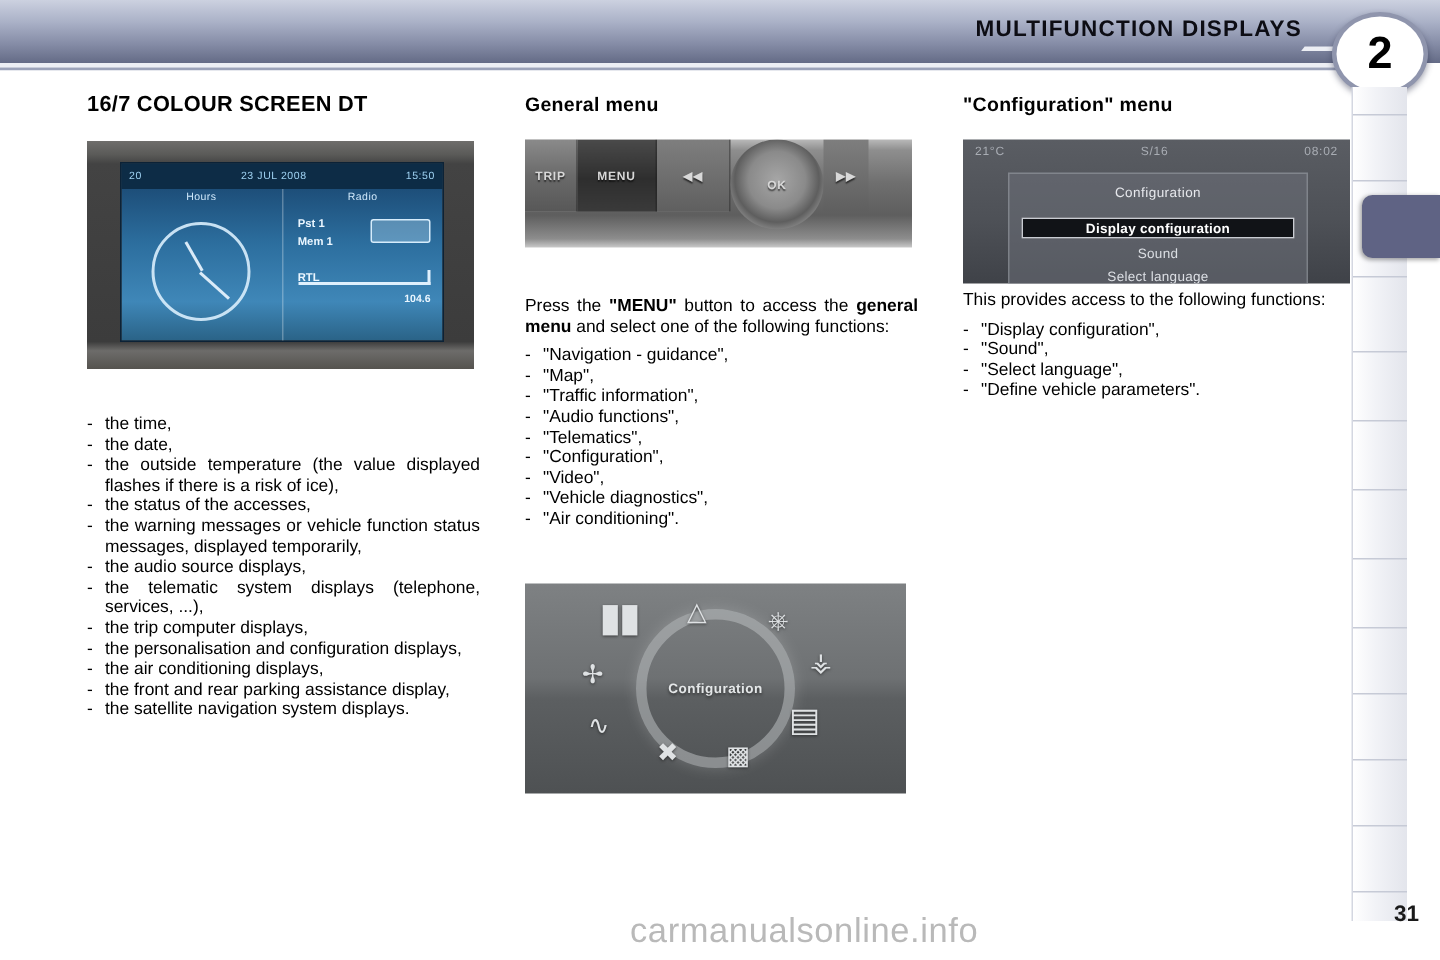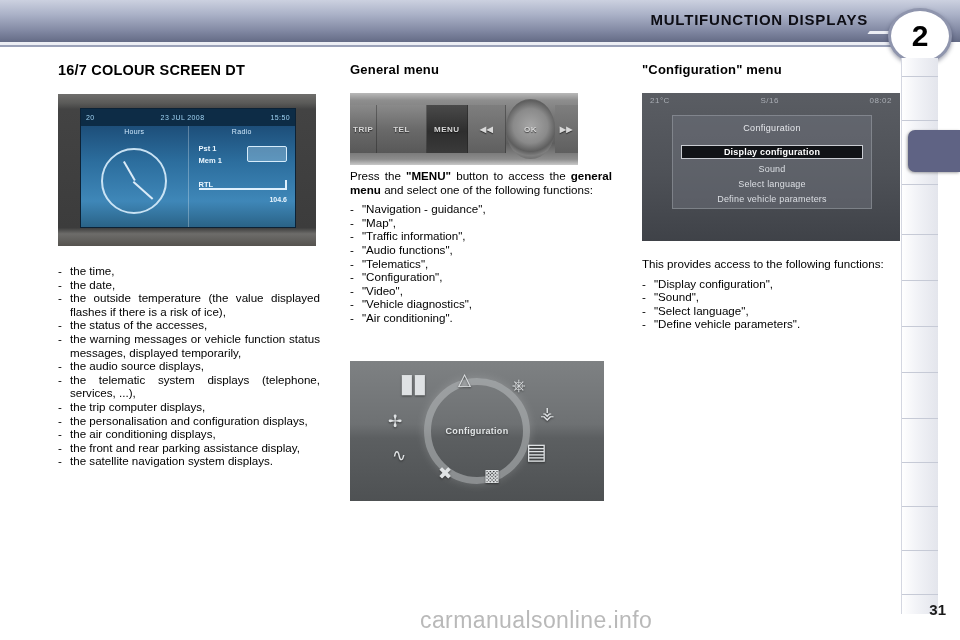--- a/index.html
+++ b/index.html
@@ -154,21 +154,21 @@
   
   .photo {
     position: relative;
     overflow: hidden;
     background: #555;
   }
 
   
   .photo-screen {
     width: 258px; height: 152px;
-    margin-bottom: 18px;
+    margin-bottom: 30px;
     background: linear-gradient(to bottom, #6f6e6c 0%, #5a5a58 6%, #434343 10%, #3c3c3c 88%, #6d6c6a 92%, #55534f 100%);
   }
   .scr-inner {
     position: absolute;
     left: 22px; top: 14px;
     width: 214px; height: 118px;
     background: linear-gradient(to bottom, #123453 0%, #1d4e79 14%, #2c6e9e 45%, #3f87b8 78%, #2a6387 100%);
     border: 1px solid #0c2236;
   }
   .scr-topbar {
@@ -219,25 +219,25 @@
   .scr-bar {
     position: absolute; left: 10px; right: 8px; top: 62px; height: 2px;
     background: #dff0fd;
   }
   .scr-bar-end {
     position: absolute; right: 8px; top: 54px; width: 2px; height: 10px; background: #dff0fd;
   }
 
   
   .photo-panel {
-    width: 228px; height: 72px;
-    margin-bottom: 4px;
+    width: 258px; height: 72px;
+    margin-bottom: 32px;
     background: linear-gradient(to bottom, #b9b9b9 0%, #8e8e8e 10%, #6f6f6f 40%, #5e5e5e 70%, #8d8d8d 92%, #c9c9c9 100%);
     display: flex;
-    align-items: center;
+    align-items: flex-start;
   }
   .panel-btn {
     position: relative;
     height: 48px;
     display: flex;
     align-items: center;
     justify-content: center;
     color: #d8d8d8;
     font-size: 8px;
     font-weight: bold;
@@ -285,22 +285,22 @@
   .wicon {
     position: absolute;
     color: #dfe2e4;
     font-size: 17px;
     line-height: 1;
     text-shadow: 0 1px 2px rgba(0,0,0,.55);
   }
 
   
   .photo-menu {
-    width: 258px; height: 148px;
-    margin-bottom: 16px;
+    width: 258px; height: 96px;
+    margin-bottom: 4px;
     background: linear-gradient(to bottom, #5a5d63 0%, #4e5157 55%, #3f4248 100%);
   }
   .menu-status {
     position: absolute; left: 0; top: 3px; width: 100%;
     display: flex; justify-content: space-between;
     padding: 0 8px; box-sizing: border-box;
     color: #a9adb4; font-size: 8px; letter-spacing: .5px;
   }
   .menu-dialog {
     position: absolute;
@@ -414,21 +414,20 @@
     <li class="nojust">the front and rear parking assistance display,</li>
     <li>the satellite navigation system displays.</li>
   </ul>
 </div>
 
 <div class="col col-2">
   <div class="col-heading">General menu</div>
 
   <div class="photo photo-panel">
     <div class="panel-btn trip">TRIP</div>
-    <div class="panel-btn tel">TEL</div>
     <div class="panel-btn menu">MENU</div>
     <div class="panel-btn prev">◀◀</div>
     <div class="panel-btn ok">OK</div>
     <div class="panel-btn next">▶▶</div>
   </div>
 
   <p class="body"><span>Press the </span><b>"MENU"</b><span> button to access the </span><b>general menu</b><span> and select one of the following functions:</span></p>
 
   <ul class="dashlist">
     <li class="nojust">"Navigation - guidance",</li>

